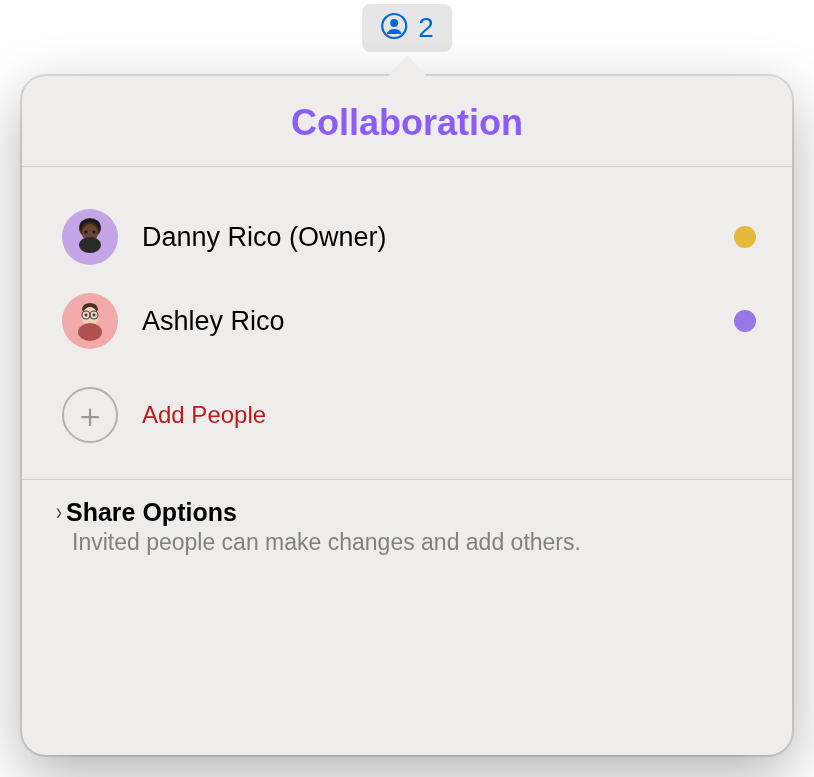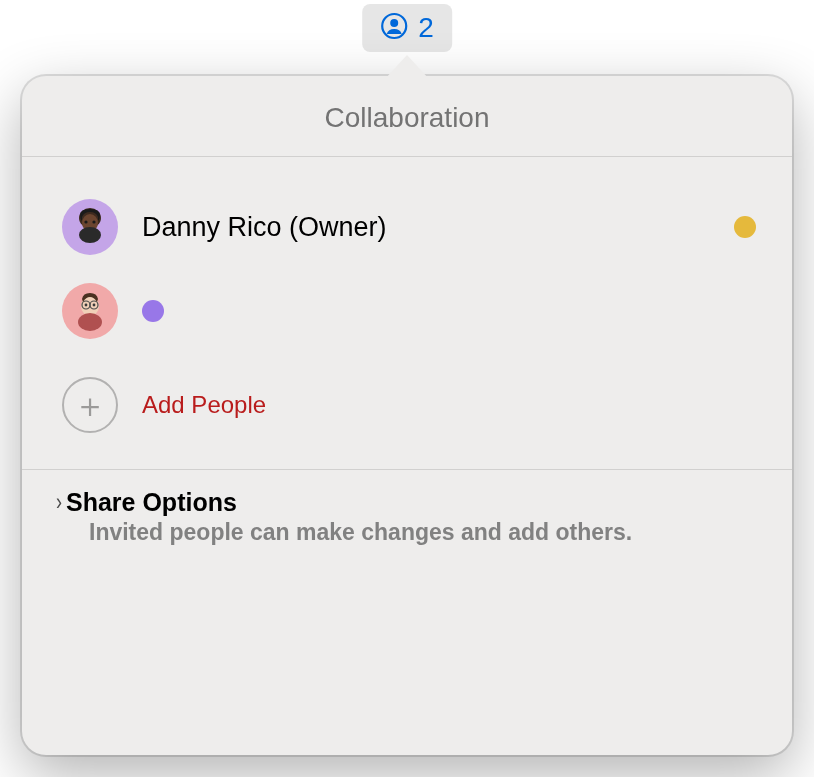--- a/index.html
+++ b/index.html
@@ -66,23 +66,23 @@
       overflow: hidden;
     }
     
     .popover-header {
       text-align: center;
       padding: 26px 0 22px;
       border-bottom: 1px solid rgba(0,0,0,0.12);
     }
     
     .popover-title {
-      font-size: 28px;
-      font-weight: 400;
-      color: #737373;
+      font-size: 36px;
+      font-weight: 700;
+      color: #8b5cf6;
     }
     
     .participants-section {
       padding: 28px 36px 8px 40px;
     }
     
     .participant-row {
       display: flex;
       align-items: center;
       padding: 14px 0;
@@ -182,23 +182,22 @@
     
     .share-title {
       font-size: 25px;
       color: #000;
       font-weight: 700;
     }
     
     .share-subtitle {
       font-size: 23px;
       color: #818181;
-      margin-left: 33px;
+      margin-left: 16px;
       margin-top: 2px;
-      font-weight: bold;
     }
   </style>
 </head>
 <body>
 
 <div class="toolbar-button">
   <span>
     <svg viewBox="0 0 28 28" fill="none">
       <circle cx="14" cy="14" r="12" stroke="#0068da" stroke-width="2.2" fill="none"></circle>
       <circle cx="14" cy="11" r="4" fill="#0068da"></circle>
@@ -239,20 +238,21 @@
           <ellipse cx="22" cy="17" rx="9" ry="10" fill="#f0d0b8"></ellipse>
           <circle cx="18" cy="16" r="1.4" fill="#3a3a3a"></circle>
           <circle cx="26" cy="16" r="1.4" fill="#3a3a3a"></circle>
           <circle cx="18" cy="16" r="4" stroke="#4a4a4a" stroke-width="1.2" fill="none"></circle>
           <circle cx="26" cy="16" r="4" stroke="#4a4a4a" stroke-width="1.2" fill="none"></circle>
           <line x1="22" y1="16" x2="22" y2="16" stroke="#4a4a4a" stroke-width="1"></line>
           <path d="M 14 10 Q 15 4 22 4 Q 29 4 30 10 L 29 13 Q 26 8 22 8 Q 18 8 15 13 Z" fill="#4a3020"></path>
           <ellipse cx="22" cy="33" rx="12" ry="9" fill="#b05050"></ellipse>
         </svg>
       </div>
+      <div class="participant-name">Ashley Rico</div>
       <div class="status-dot" style="background-color:#9877e8"></div>
     </div>
 
 
     <div class="add-people-row">
       <div class="add-icon">
         <span class="add-icon-plus">＋</span>
       </div>
       <div class="add-people-label">Add People</div>
     </div>

